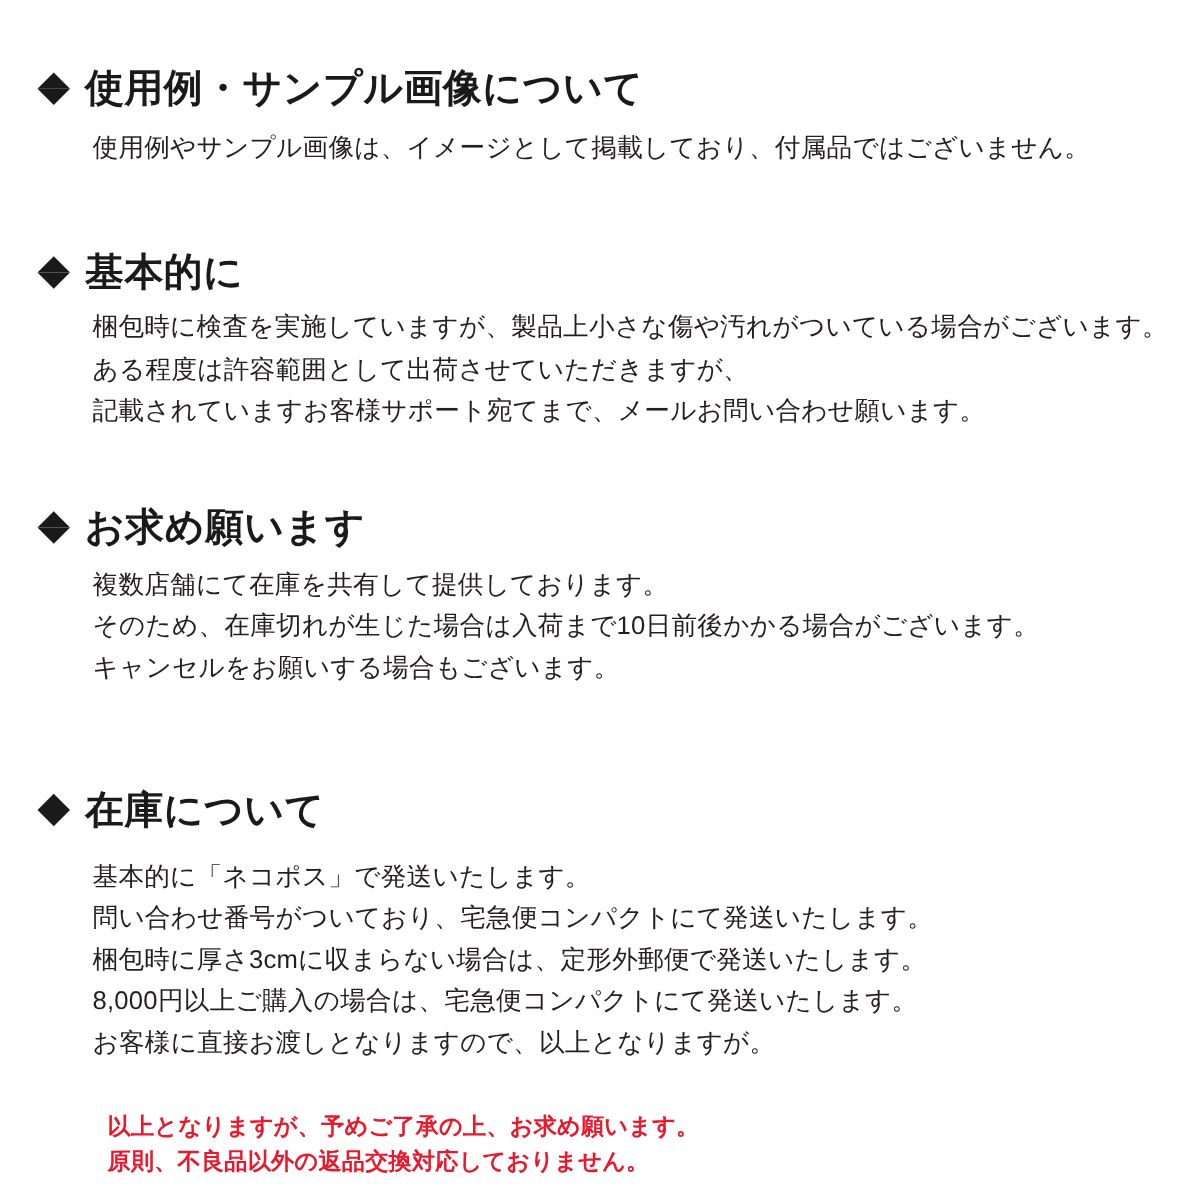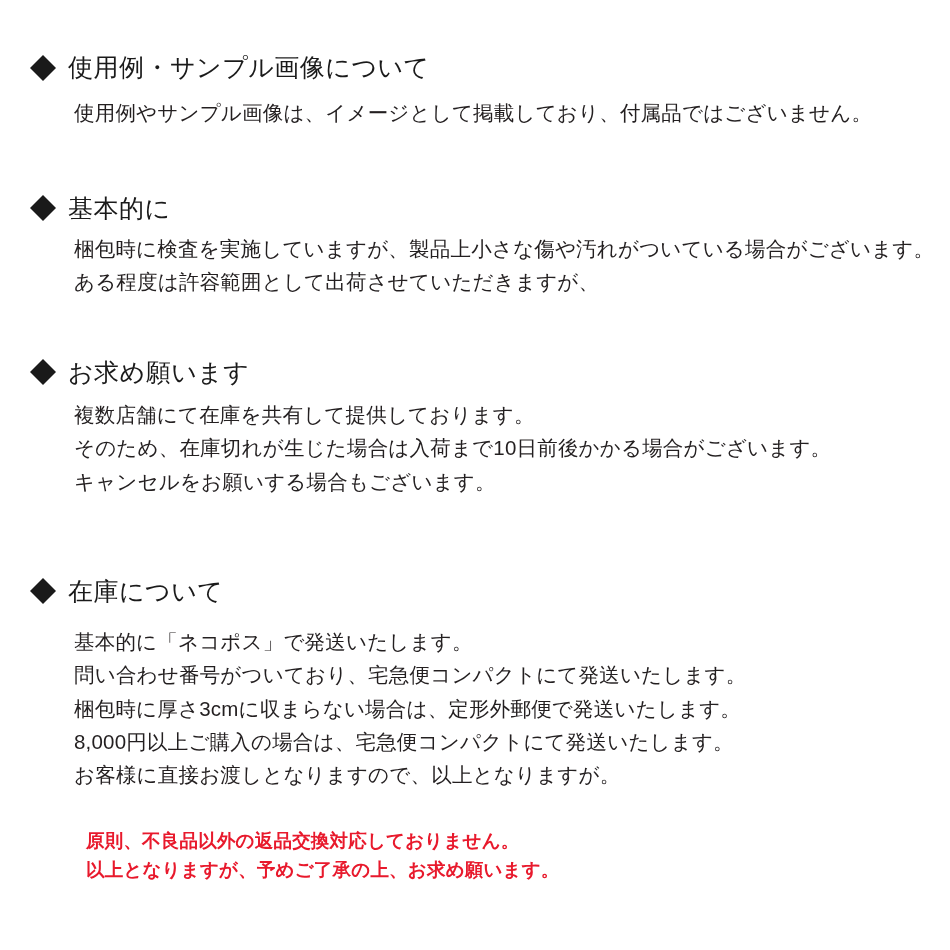--- a/index.html
+++ b/index.html
@@ -43,22 +43,22 @@
     content: "";
     position: absolute;
     left: -13px;
     top: 13px;
     width: 0;
     height: 0;
     border: 13px solid transparent;
     border-top-color: #1a1a1a;
   }
   .section-title {
-    font-size: 25px;
-    font-weight: normal;
+    font-size: 31px;
+    font-weight: bold;
     letter-spacing: 0.5px;
     line-height: 1.1;
     color: #1a1a1a;
   }
   .section-body {
     margin: 14px 0 0 44px;
     font-size: 20.5px;
     line-height: 1.62;
     letter-spacing: 0.2px;
     color: #231f20;
@@ -99,20 +99,21 @@
   </div>
 
   <div class="section s-caution">
     <div class="section-head">
       <span class="diamond"></span>
       <span class="section-title">基本的に</span>
     </div>
     <div class="section-body">
       <div class="line">梱包時に検査を実施していますが、製品上小さな傷や汚れがついている場合がございます。</div>
       <div class="line">ある程度は許容範囲として出荷させていただきますが、</div>
+      <div class="line">記載されていますお客様サポート宛てまで、メールお問い合わせ願います。</div>
     </div>
   </div>
 
   <div class="section s-stock">
     <div class="section-head">
       <span class="diamond"></span>
       <span class="section-title">お求め願います</span>
     </div>
     <div class="section-body">
       <div class="line">複数店舗にて在庫を共有して提供しております。</div>
@@ -129,17 +130,17 @@
     <div class="section-body">
       <div class="line">基本的に「ネコポス」で発送いたします。</div>
       <div class="line">問い合わせ番号がついており、宅急便コンパクトにて発送いたします。</div>
       <div class="line">梱包時に厚さ3cmに収まらない場合は、定形外郵便で発送いたします。</div>
       <div class="line">8,000円以上ご購入の場合は、宅急便コンパクトにて発送いたします。</div>
       <div class="line">お客様に直接お渡しとなりますので、以上となりますが。</div>
     </div>
   </div>
 
   <div class="notice" style="color: rgb(232, 25, 44);">
+    <div class="line">以上となりますが、予めご了承の上、お求め願います。</div>
     <div class="line">原則、不良品以外の返品交換対応しておりません。</div>
-    <div class="line">以上となりますが、予めご了承の上、お求め願います。</div>
   </div>
 
 </div>
 
 </body></html>

